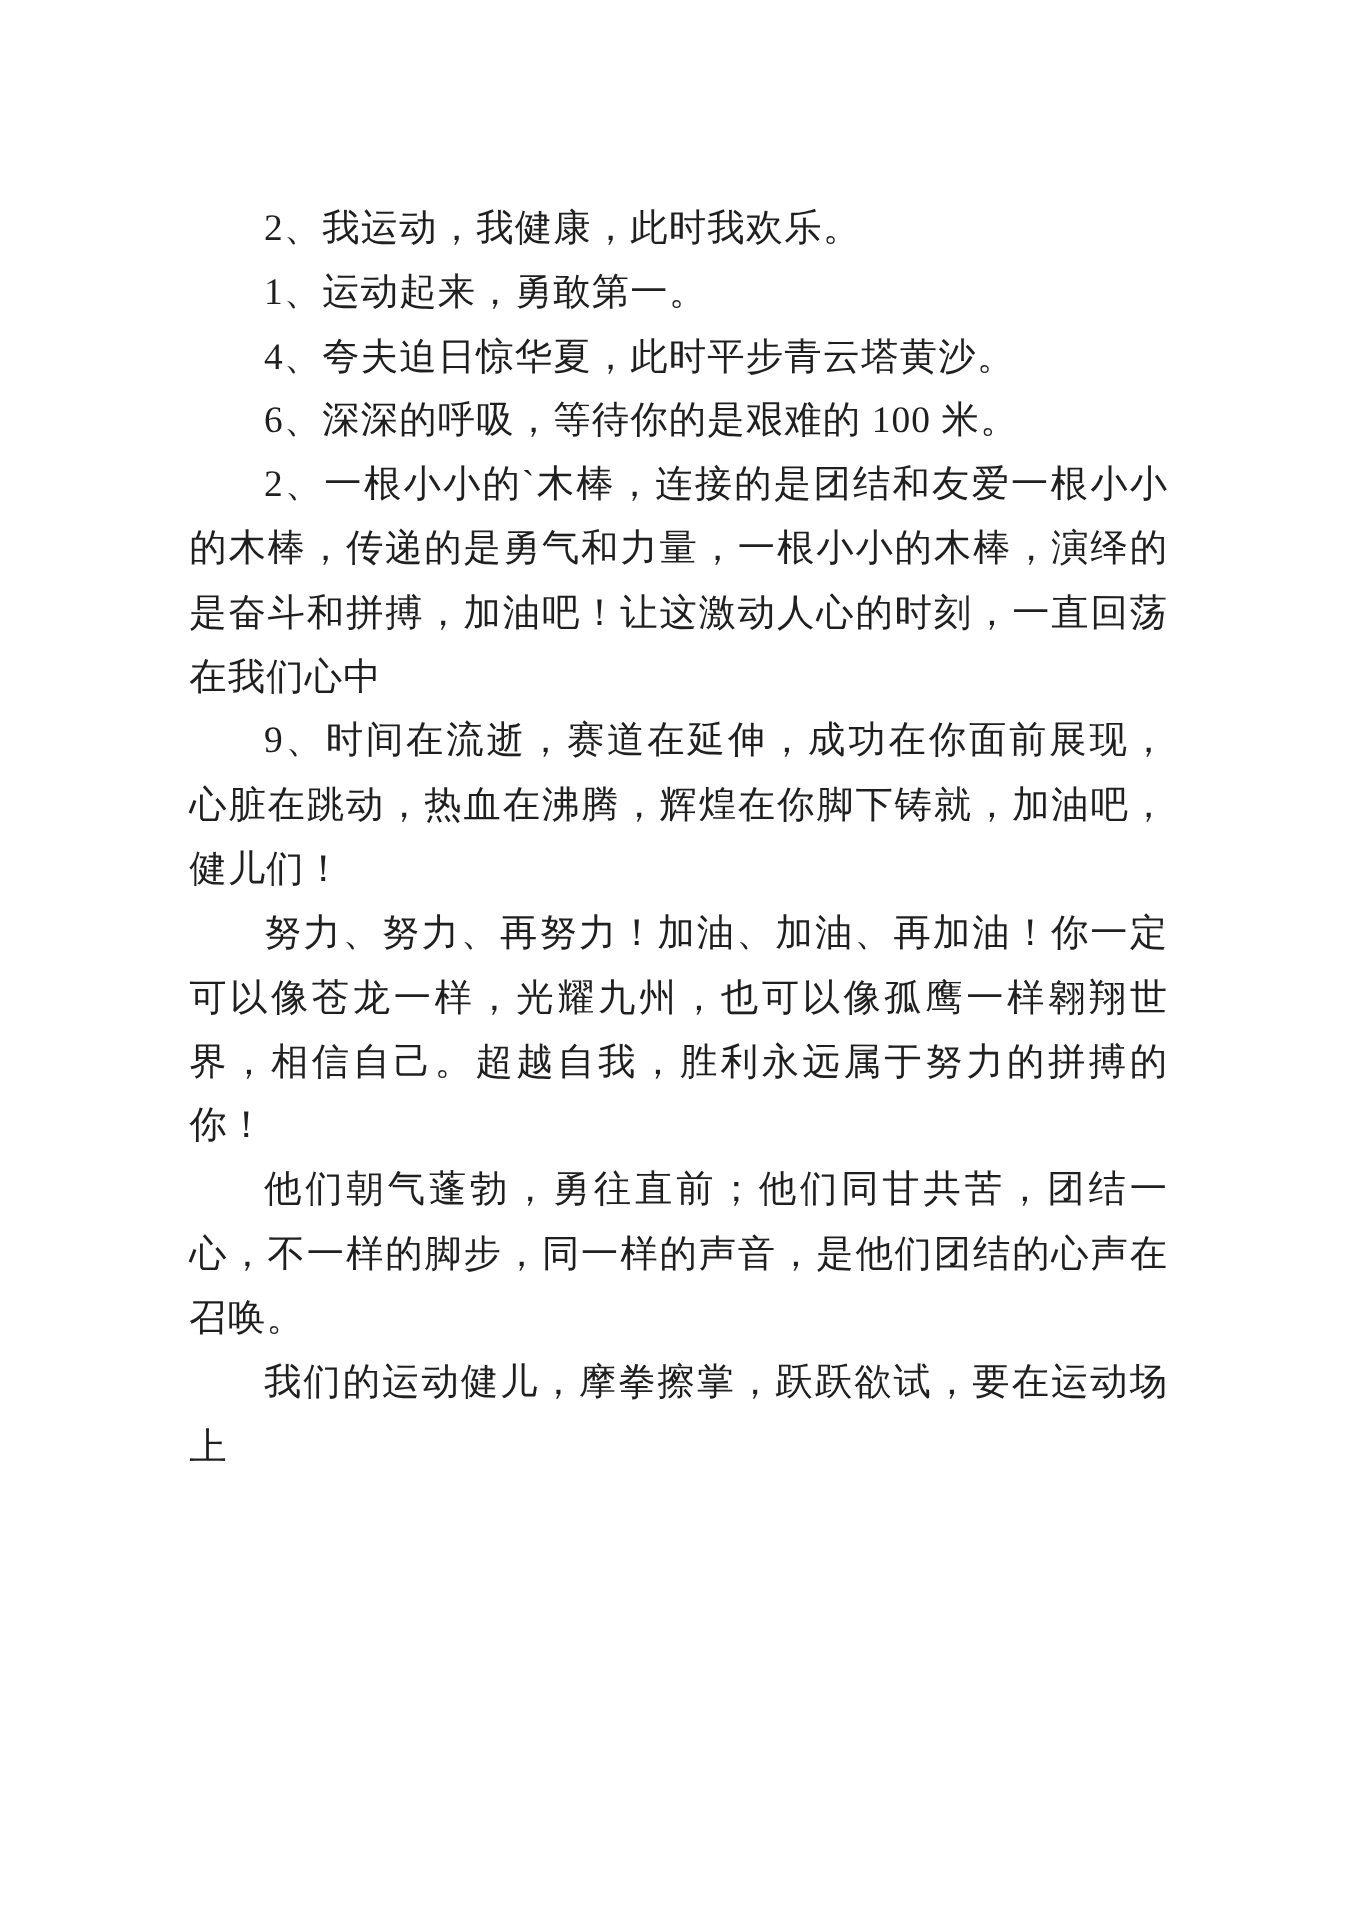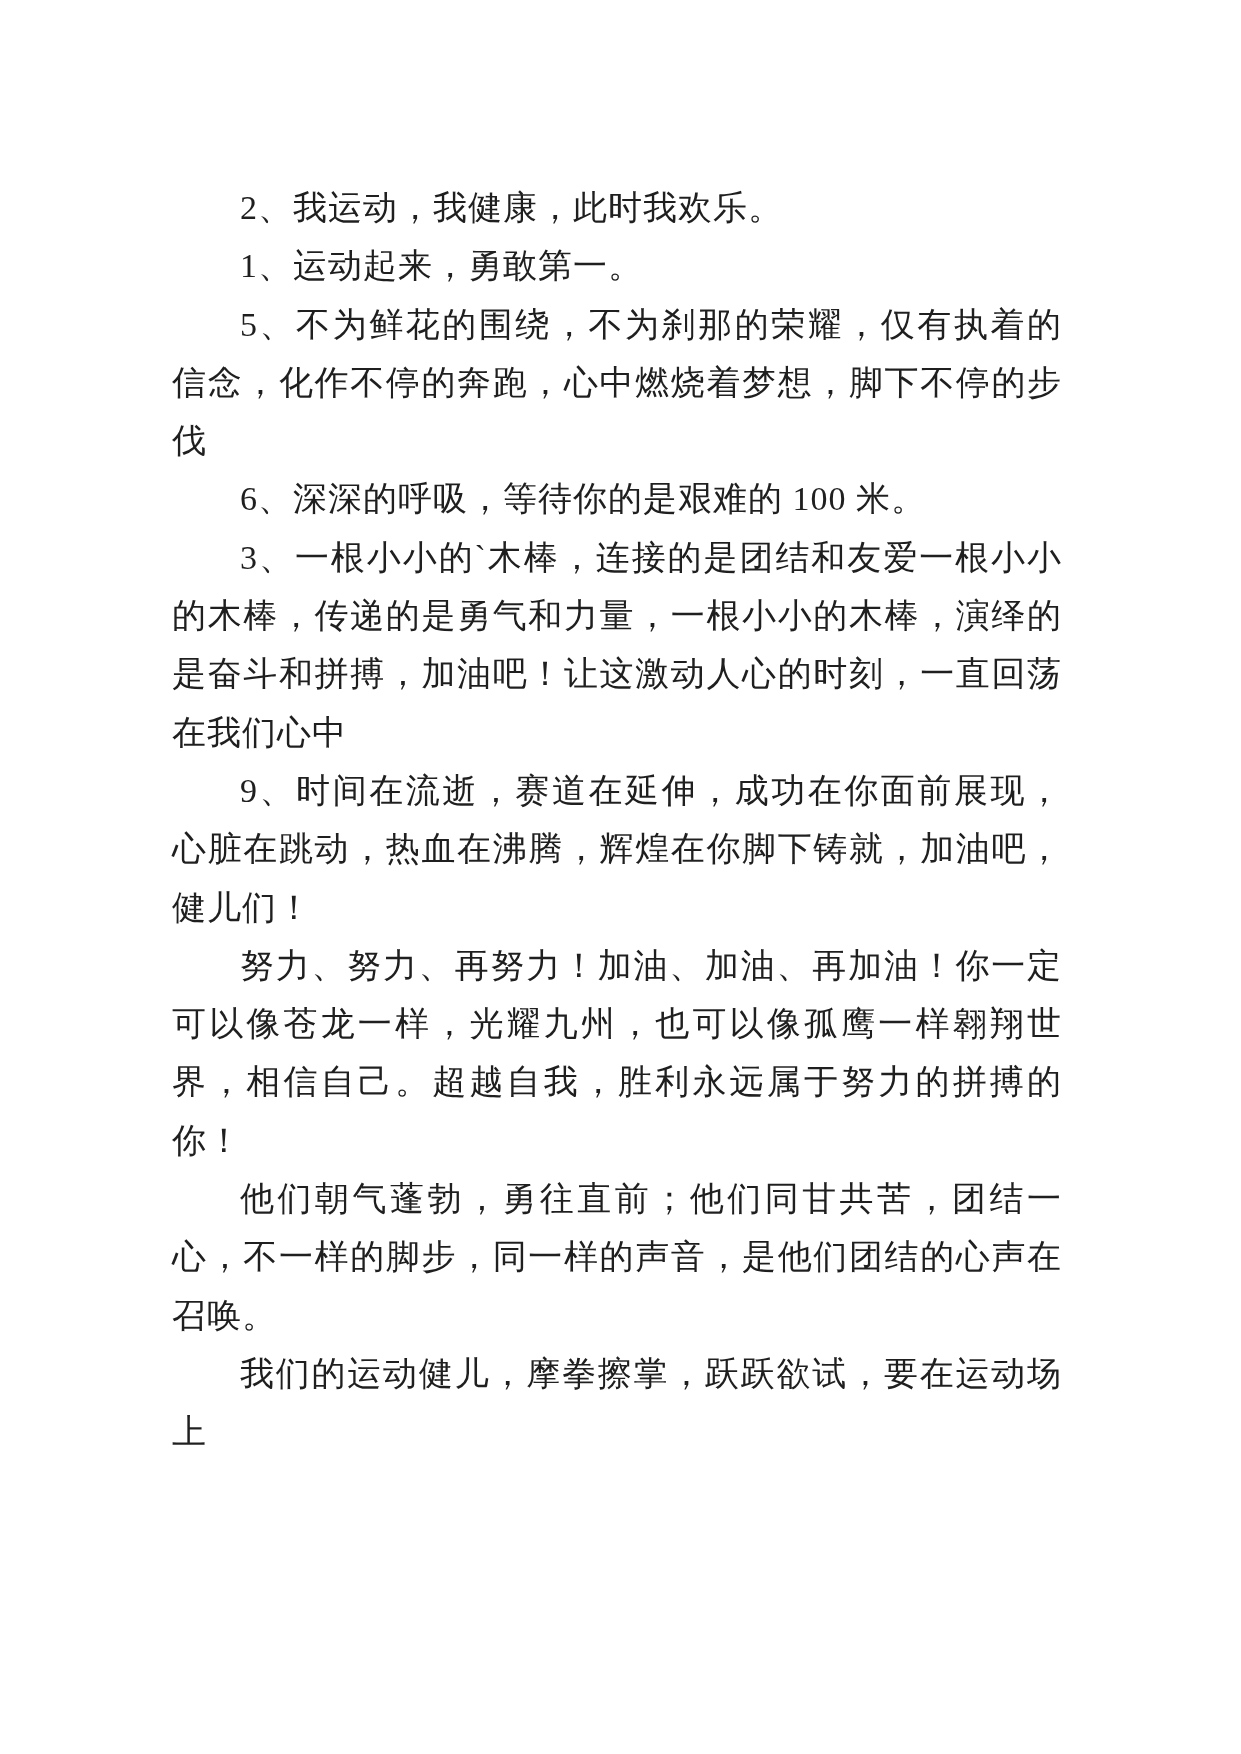--- a/index.html
+++ b/index.html
@@ -44,21 +44,21 @@
     text-indent: 0;
   }
 </style>
 </head>
 <body>
 
 <div class="page">
   <div class="doc-body" id="doc-body" style="color: rgb(31, 31, 31);">
       <p class="para indent">2、我运动，我健康，此时我欢乐。</p>
       <p class="para indent">1、运动起来，勇敢第一。</p>
-      <p class="para indent">5、不为鲜花的围绕，不为刹那的荣耀，仅有执着的信念，化作不停的奔跑，心中燃烧着梦想，脚下不停的步伐</p>
+      <p class="para indent">4、夸夫迫日惊华夏，此时平步青云塔黄沙。</p>
       <p class="para indent">6、深深的呼吸，等待你的是艰难的 100 米。</p>
-      <p class="para indent">3、一根小小的`木棒，连接的是团结和友爱一根小小的木棒，传递的是勇气和力量，一根小小的木棒，演绎的是奋斗和拼搏，加油吧！让这激动人心的时刻，一直回荡在我们心中</p>
+      <p class="para indent">2、一根小小的`木棒，连接的是团结和友爱一根小小的木棒，传递的是勇气和力量，一根小小的木棒，演绎的是奋斗和拼搏，加油吧！让这激动人心的时刻，一直回荡在我们心中</p>
       <p class="para indent">9、时间在流逝，赛道在延伸，成功在你面前展现，心脏在跳动，热血在沸腾，辉煌在你脚下铸就，加油吧，健儿们！</p>
       <p class="para indent">努力、努力、再努力！加油、加油、再加油！你一定可以像苍龙一样，光耀九州，也可以像孤鹰一样翱翔世界，相信自己。超越自我，胜利永远属于努力的拼搏的你！</p>
       <p class="para indent">他们朝气蓬勃，勇往直前；他们同甘共苦，团结一心，不一样的脚步，同一样的声音，是他们团结的心声在召唤。</p>
       <p class="para indent">我们的运动健儿，摩拳擦掌，跃跃欲试，要在运动场上</p>
     </div>
 </div>
 
 </body></html>

